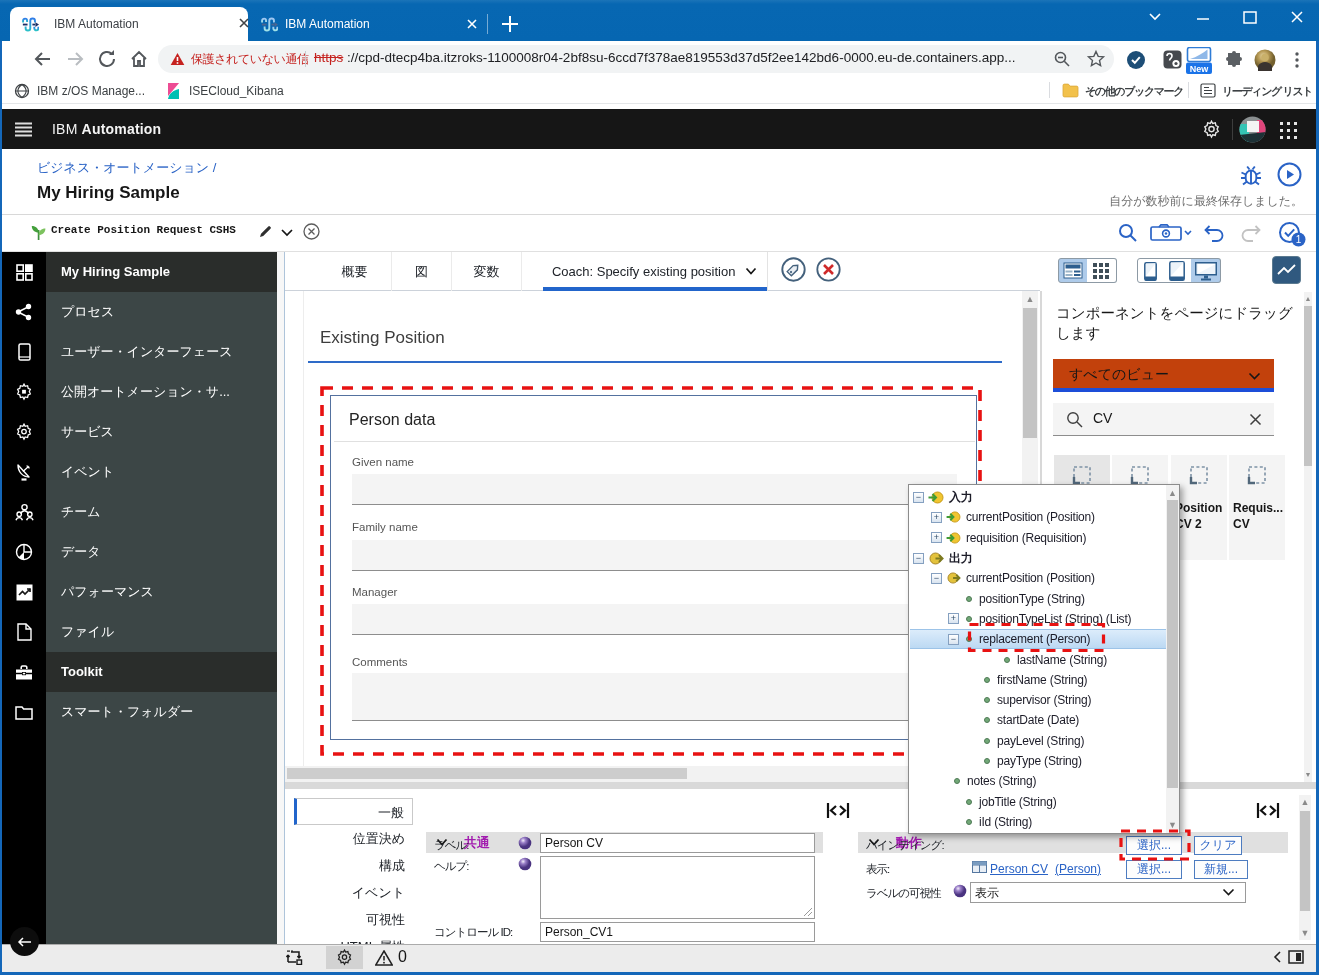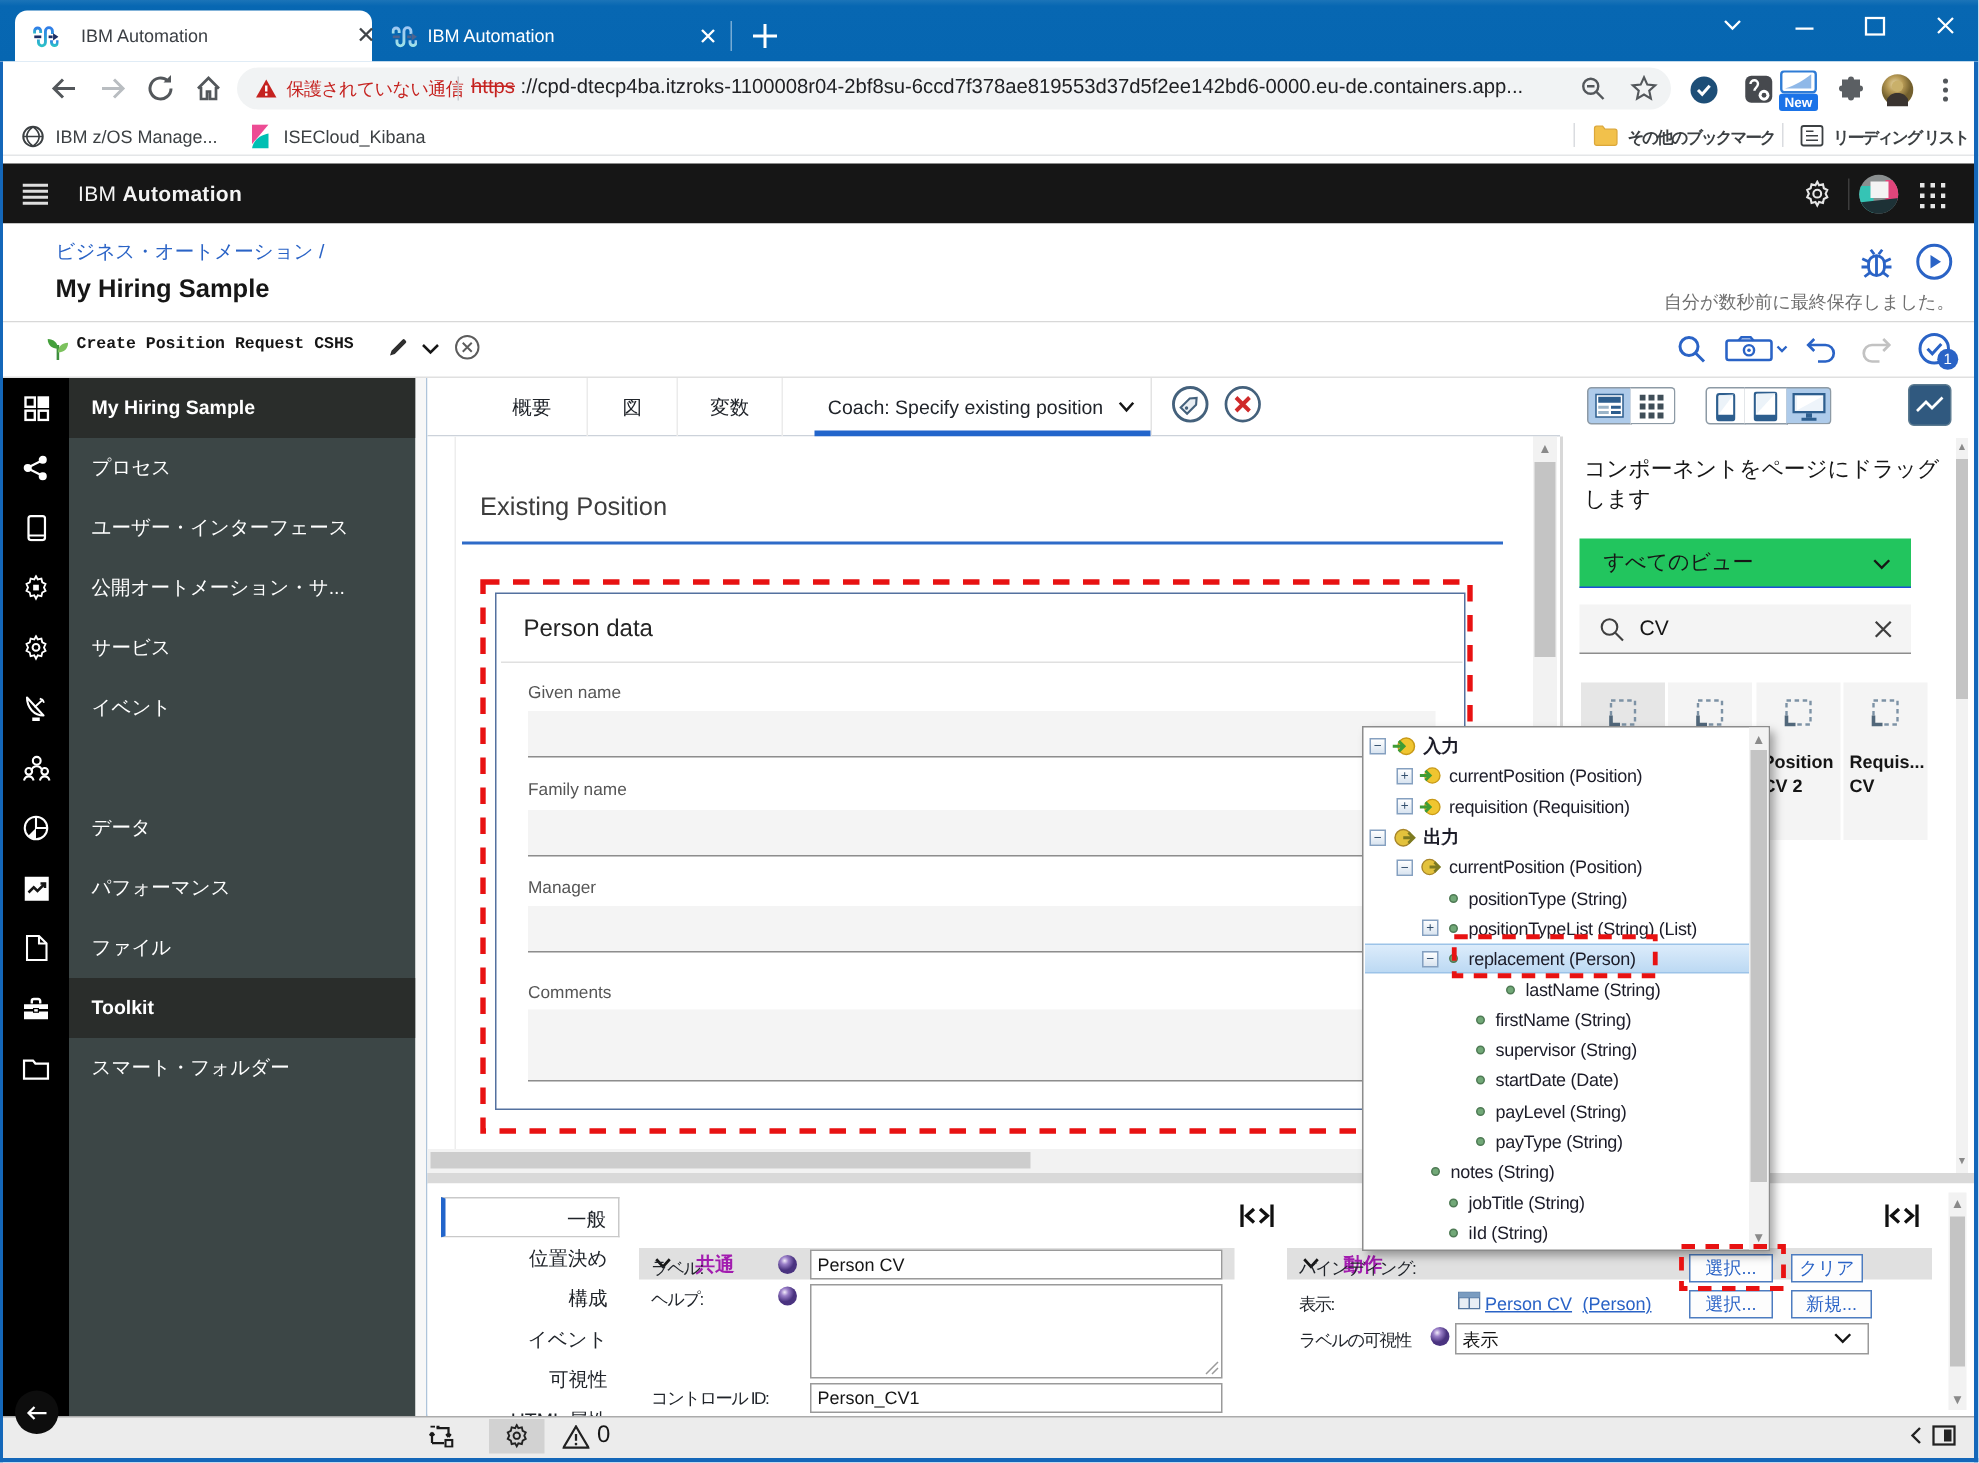--- a/index.html
+++ b/index.html
@@ -49,21 +49,21 @@
   .ctab-coach { font-size:13px; color:#20242a; }
   #coach-underline { background:#2265cb; }
   #canvas-body { left:285px; top:291px; width:737px; height:491px; background:#fff; }
   .section-title { color:#3d3d3d; font-size:17px; }
   .panel-title { color:#242424; font-size:16px; }
   .field-label { color:#565656; font-size:11.5px; }
   .coach-input { position:absolute; background:#f4f4f4; border-bottom:1px solid #8d8d8d; }
   .pal-toggle { position:absolute; border:1px solid #8d9aa5; background:#fff; }
   .pal-toggle.sel { background:#aecbea; }
   .pal-hint { color:#161616; font-size:14.5px; line-height:20px; }
-  .pal-select { background:#22c55e; border-bottom:1px solid #1d4ed8; color:#161616; font-size:14px; }
+  .pal-select { background:#c2410c; border-bottom:4px solid #1d4ed8; color:#161616; font-size:14px; }
   .pal-search { background:#f4f4f4; border-bottom:1px solid #8d8d8d; color:#161616; font-size:14px; }
   .tile { position:absolute; top:455px; width:56px; height:105px; background:#f4f4f4; }
   .tile-label { position:absolute; top:45px; left:4px; right:2px; font-size:12px; font-weight:bold; color:#161616; line-height:16px; }
 
   
   .sb-track { background:#f2f2f2; }
   .sb-thumb { background:#c4c4c4; }
   .sb-arrow { color:#8a8a8a; font-size:9px; line-height:10px; text-align:center; }
 
   
@@ -528,20 +528,21 @@
     </div>
   </div>
 
   <div class="abs" id="side-menu">
     <div class="side-item hdr" style="top:0">My Hiring Sample</div>
     <div class="side-item" style="top:40px">プロセス</div>
     <div class="side-item" style="top:80px">ユーザー・インターフェース</div>
     <div class="side-item" style="top:120px">公開オートメーション・サ...</div>
     <div class="side-item" style="top:160px">サービス</div>
     <div class="side-item" style="top:200px">イベント</div>
+    <div class="side-item" style="top:240px">チーム</div>
     <div class="side-item" style="top:280px">データ</div>
     <div class="side-item" style="top:320px">パフォーマンス</div>
     <div class="side-item" style="top:360px">ファイル</div>
     <div class="side-item hdr" style="top:400px">Toolkit</div>
     <div class="side-item" style="top:440px">スマート・フォルダー</div>
   </div>
   <div class="abs" id="side-scrollstrip"></div>
   <div class="abs" id="canvas-leftline"></div>
 
   <div class="abs" id="canvas-tabbar">

